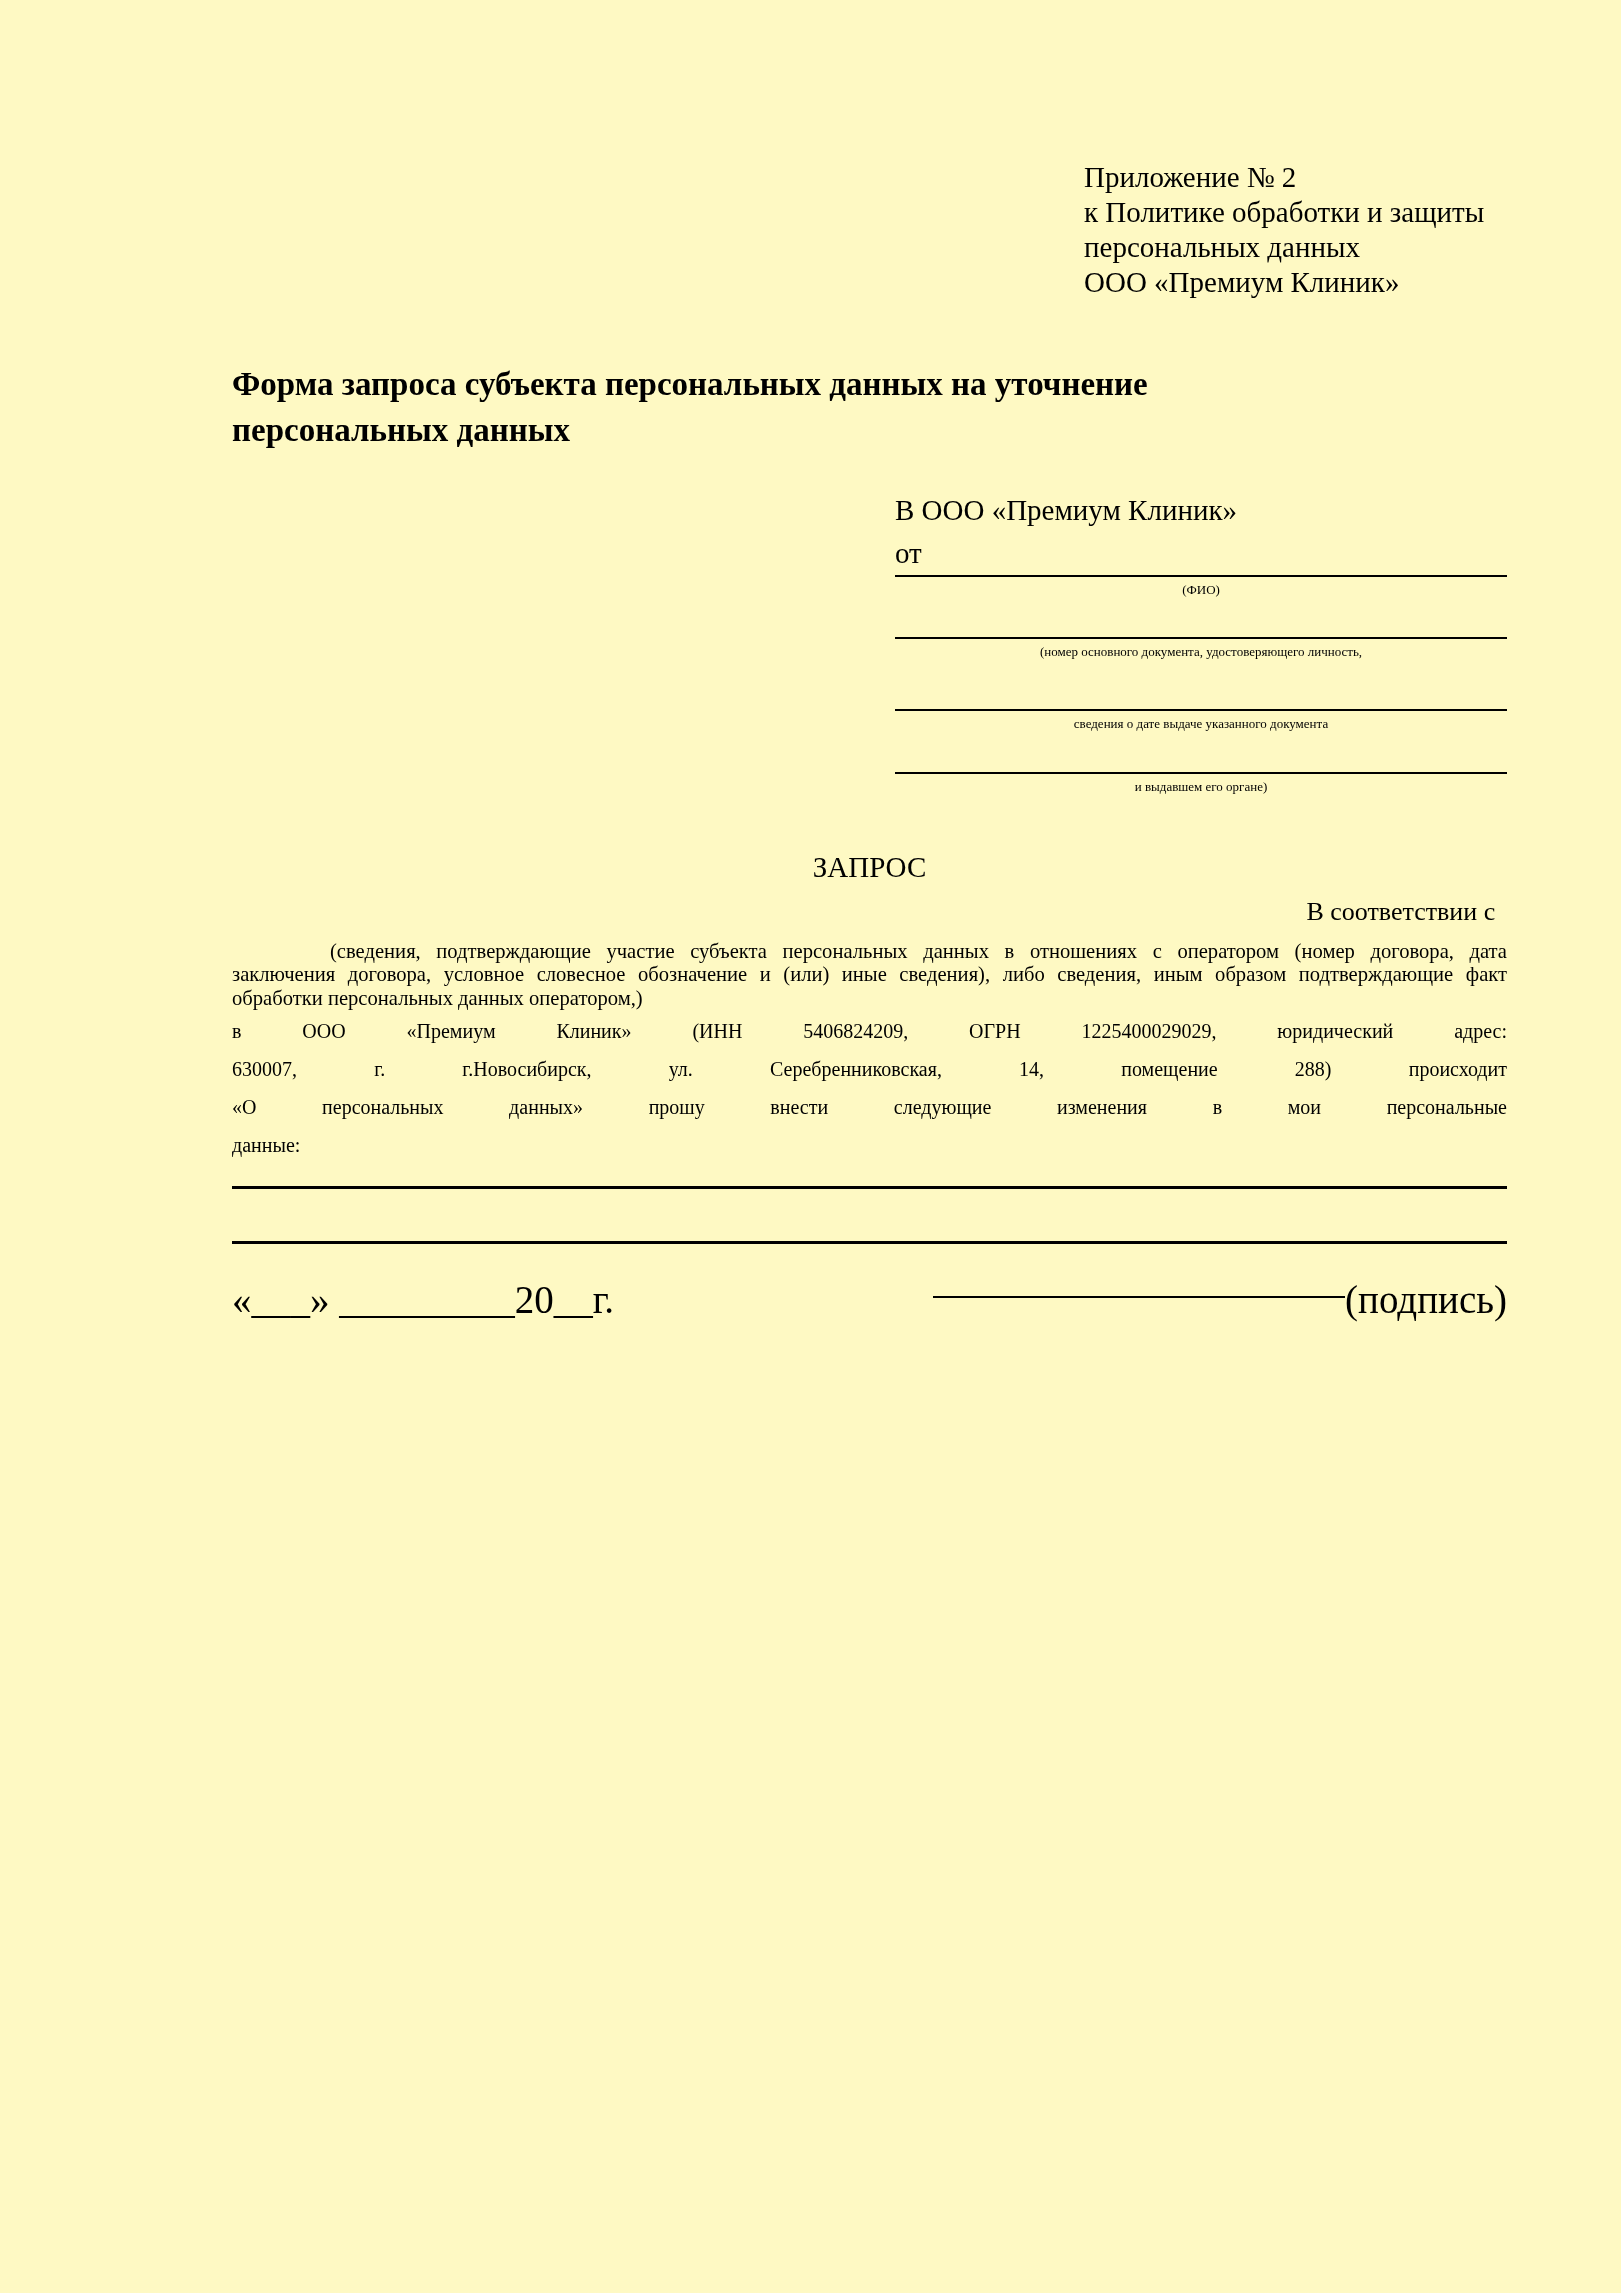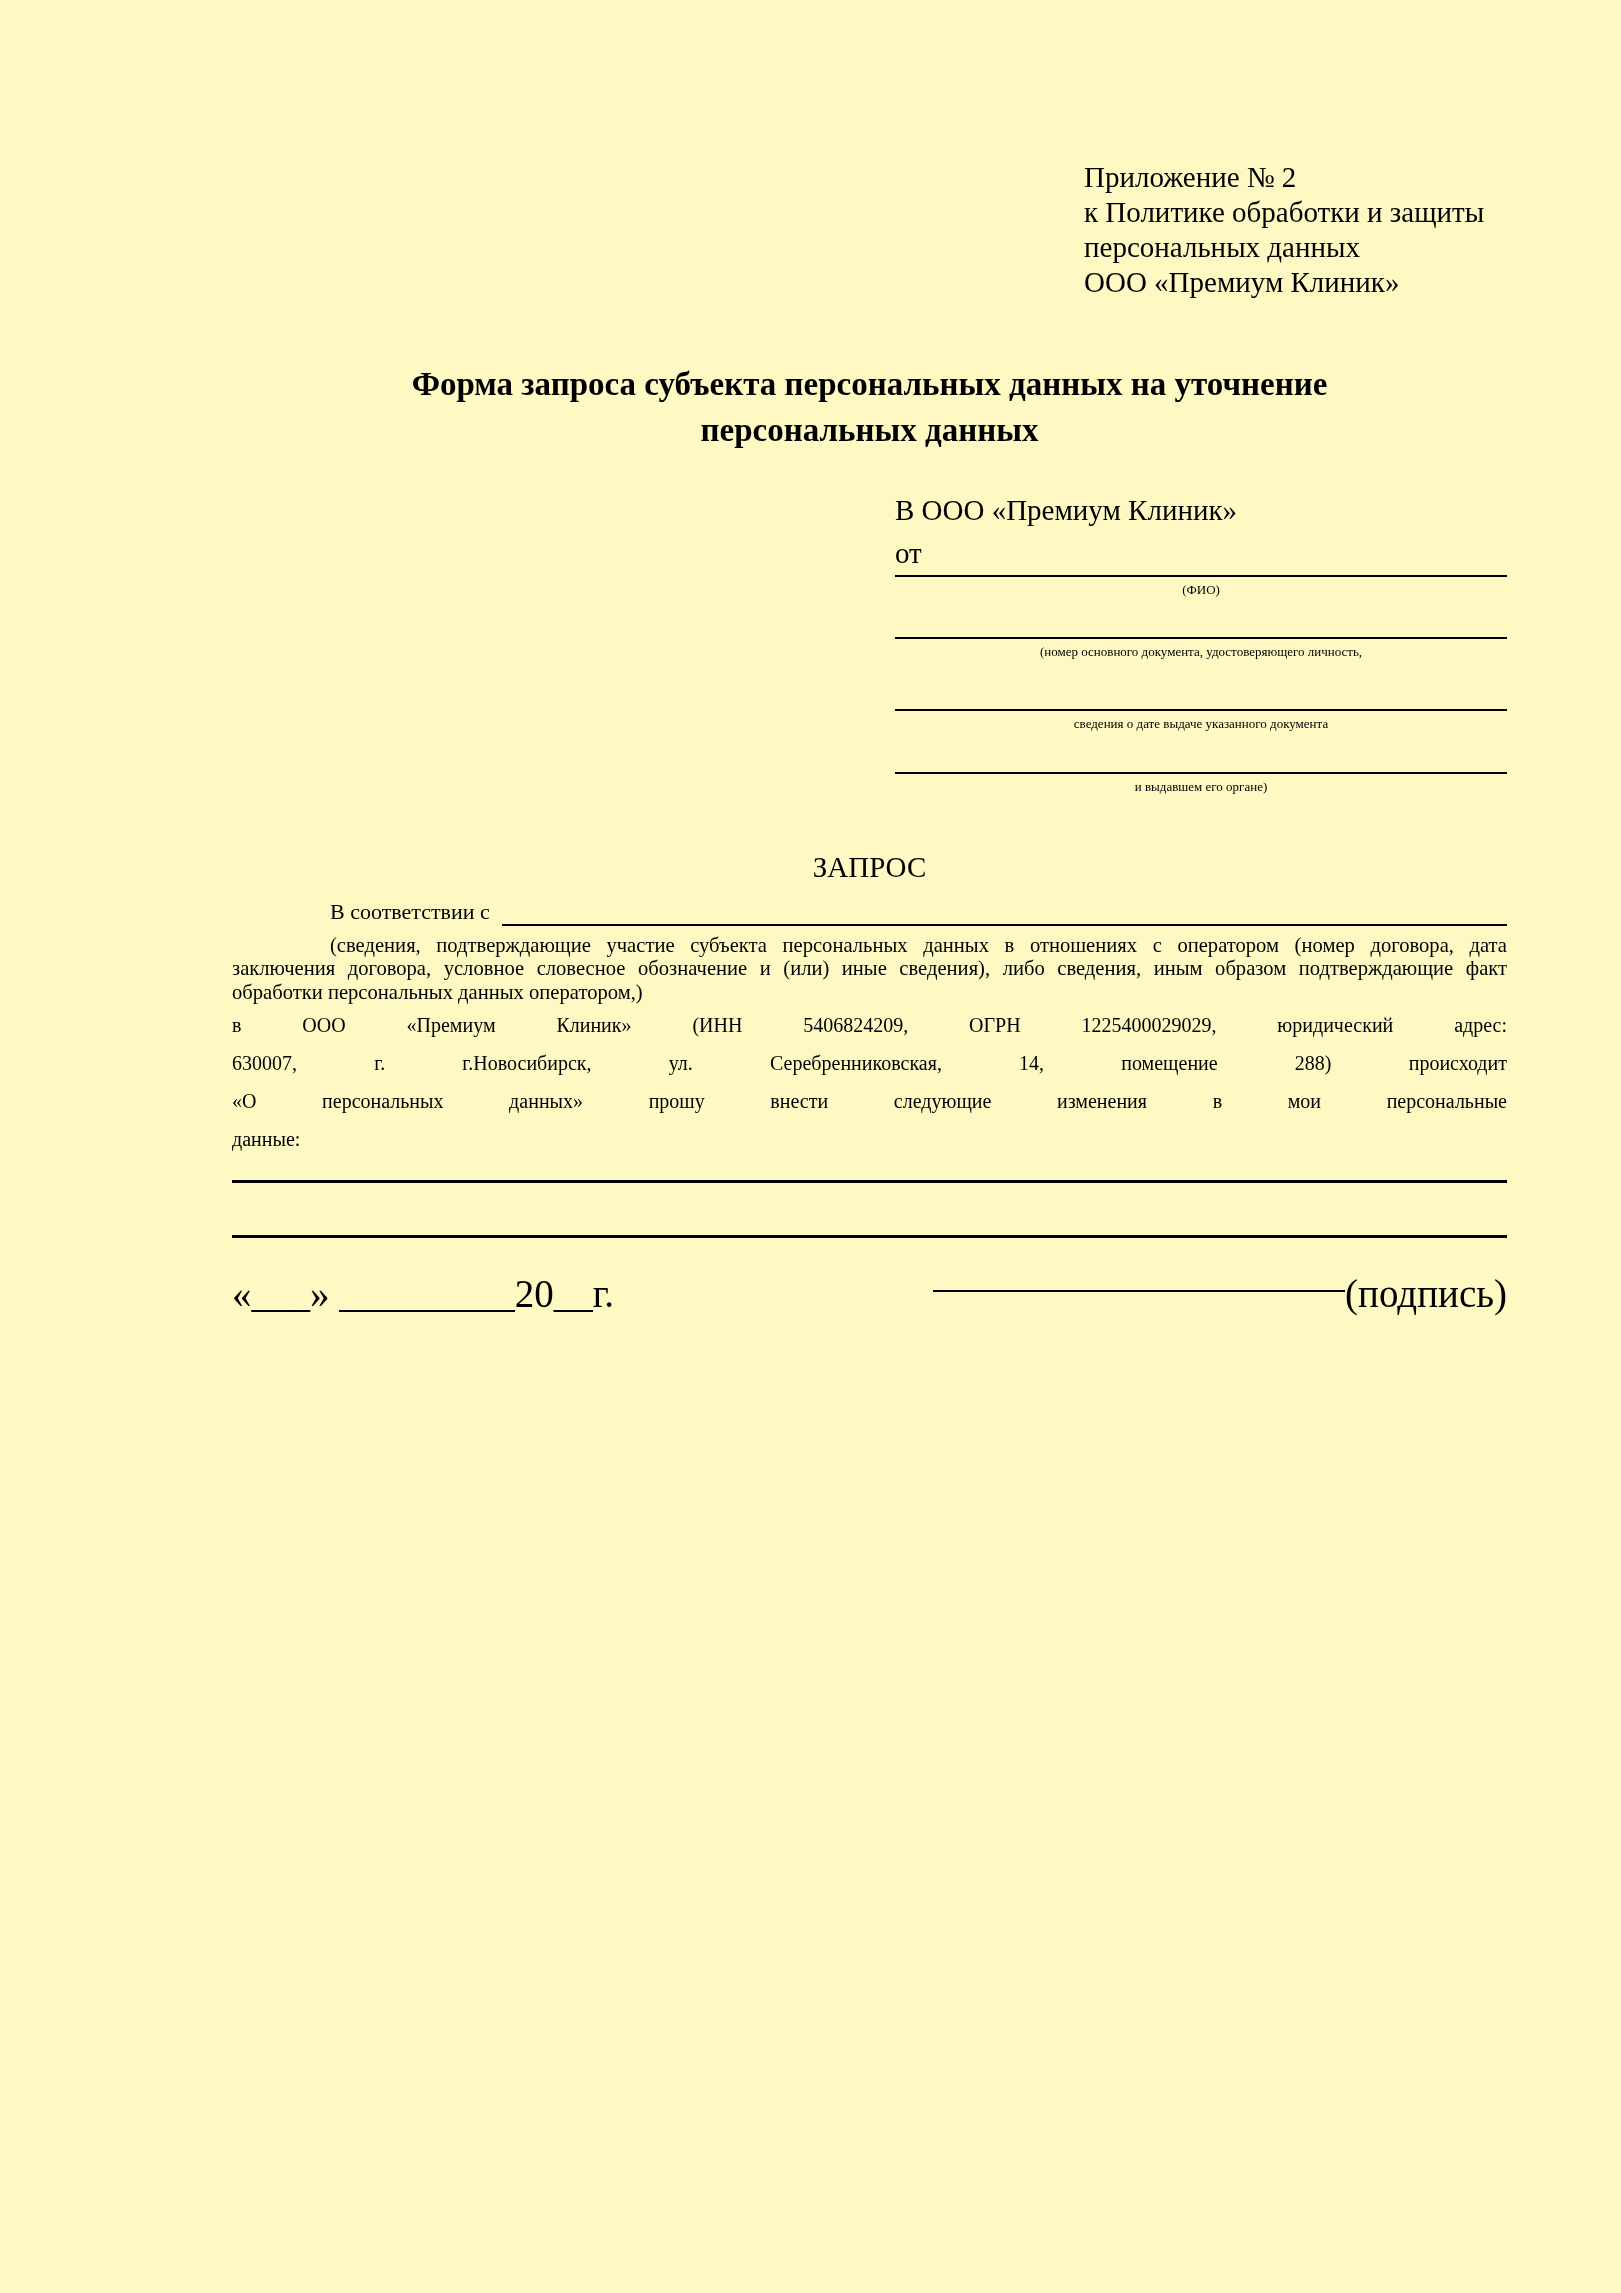--- a/index.html
+++ b/index.html
@@ -20,21 +20,21 @@
     margin-top: 160px;
     margin-left: auto;
     width: 423px;
     font-size: 29px;
     line-height: 35px;
   }
 
   
   .doc-title {
     margin-top: 61px;
-    text-align: center;
+    text-align: left;
     font-weight: bold;
     font-size: 33px;
     line-height: 46px;
   }
 
   
   .addr {
     margin-top: 35px;
     margin-left: auto;
     width: 612px;
@@ -56,23 +56,24 @@
     margin-top: 49px;
     text-align: center;
     font-size: 29px;
     line-height: 39px;
   }
 
   .intro {
     margin-top: 5.9px;
     display: flex;
     align-items: flex-end;
-    font-size: 22px;
+    font-size: 26px;
     line-height: 37px;
     padding-left: 98px;
+    flex-direction: column;
   }
   .intro .lbl { white-space: nowrap; padding-right: 11.8px; }
   .ulg { flex: 1 1 auto; border-bottom: 2.9px solid #000; margin-bottom: 3.9px; }
 
   .smallprint {
     margin-top: 3.9px;
     font-size: 20.6px;
     line-height: 23.5px;
   }
   .sp-just { text-align: justify; text-align-last: justify; }

